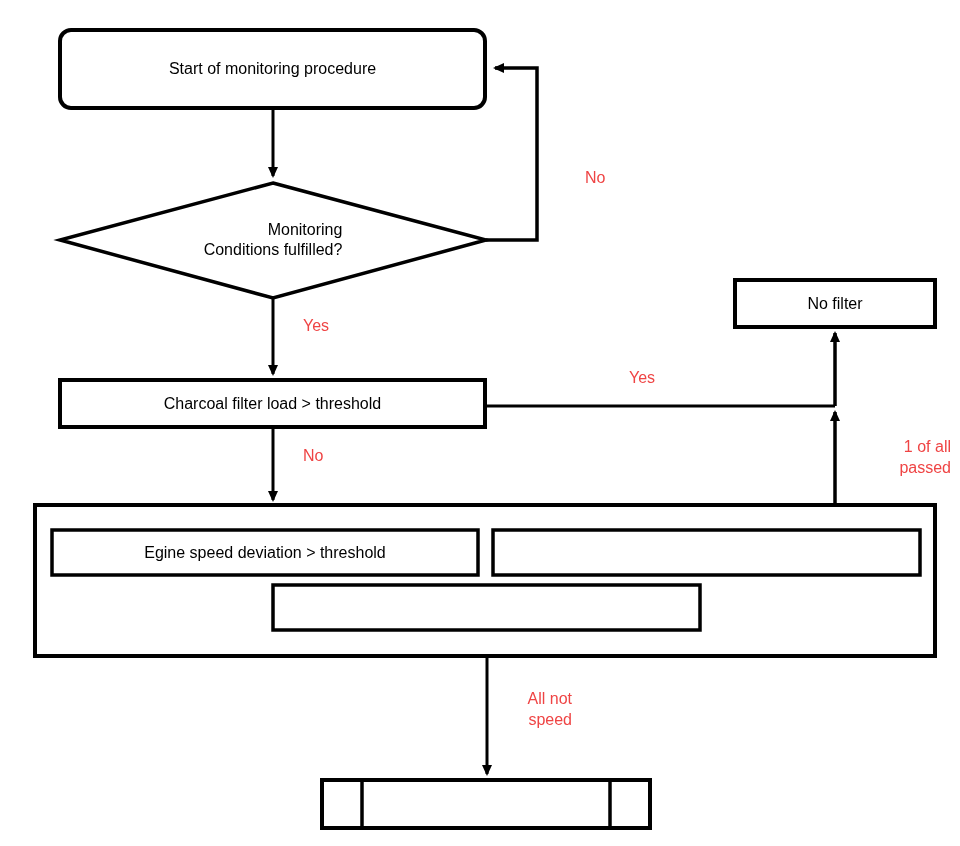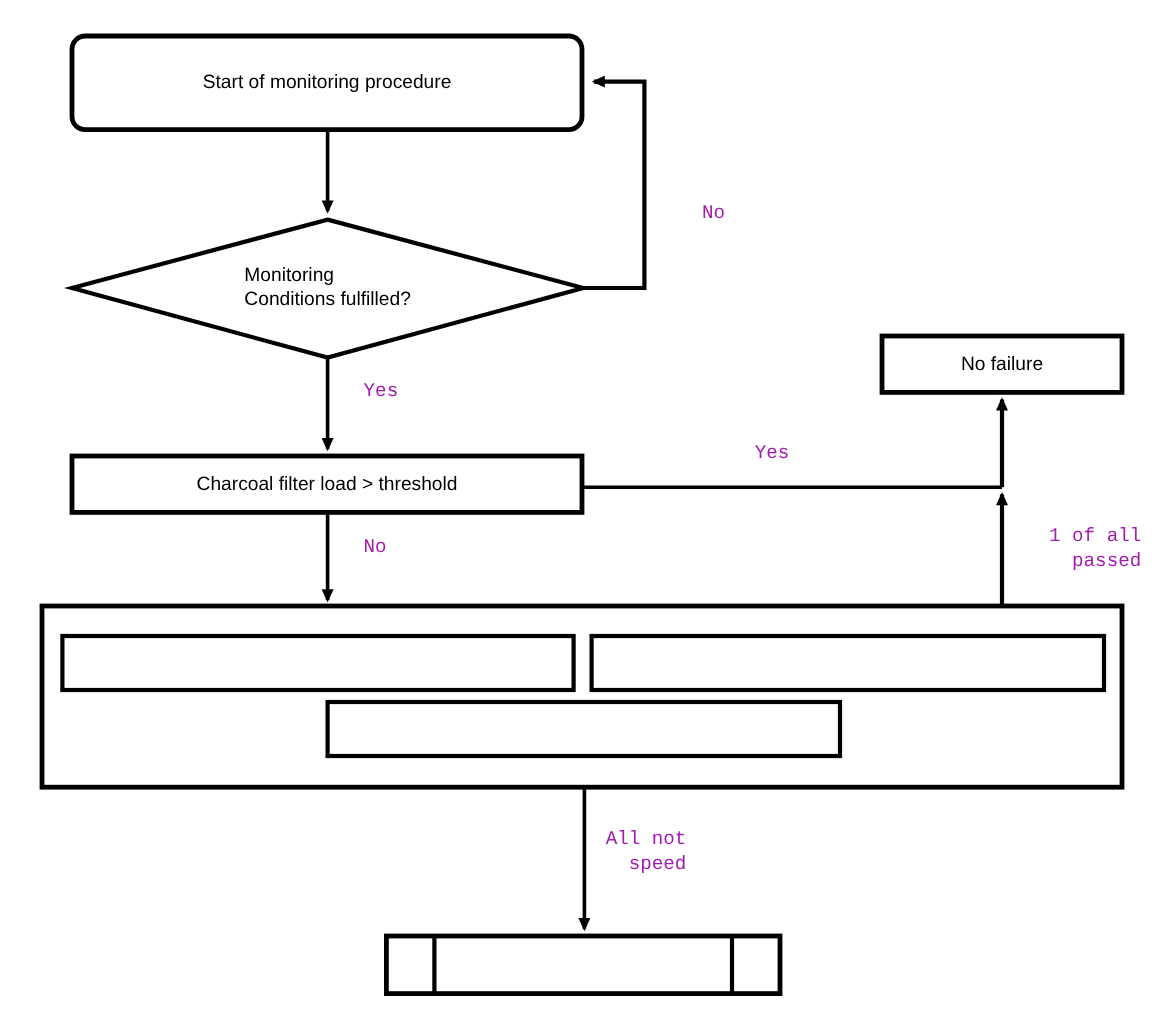--- a/index.html
+++ b/index.html
@@ -20,32 +20,32 @@
     left: 0;
     top: 0;
     width: 960px;
     height: 846px;
   }
   .node-text {
     position: absolute;
     display: flex;
     align-items: center;
     justify-content: center;
-    text-align: left;
+    text-align: right;
     color: #000000;
     font-family: "Liberation Sans", sans-serif;
     font-size: 16px;
     line-height: 1.25;
     white-space: pre;
     pointer-events: none;
   }
   .edge-label {
     position: absolute;
-    color: #a21caf;
-    font-family: Liberation Mono, monospace;
+    color: #ef4444;
+    font-family: Liberation Sans, sans-serif;
     font-size: 16px;
     line-height: 1.3;
     white-space: pre;
   }
   .edge-label.right-align {
     text-align: right;
   }
   .edge-label.left-align {
     text-align: left;
   }
@@ -104,22 +104,23 @@
     <line x1="610" y1="780" x2="610" y2="828" stroke="#000000" stroke-width="3.5"></line>
   </svg>
 
   <div class="node-text" style="left:60px; top:30px; width:425px; height:78px;">Start of monitoring procedure</div>
 
   <div class="node-text" style="left:133px; top:212px; width:280px; height:56px;">Monitoring
 Conditions fulfilled?</div>
 
   <div class="node-text" style="left:60px; top:380px; width:425px; height:47px;">Charcoal filter load &gt; threshold</div>
 
-  <div class="node-text" style="left:735px; top:280px; width:200px; height:47px;">No failure</div>
+  <div class="node-text" style="left:735px; top:280px; width:200px; height:47px;">No filter</div>
 
+  <div class="node-text" style="left:52px; top:530px; width:426px; height:45px;">Egine speed deviation &gt; threshold</div>
 
 
 
 
   <div class="edge-label left-align" style="left:585px; top:168px;">No</div>
 
   <div class="edge-label left-align" style="left:303px; top:316px;">Yes</div>
 
   <div class="edge-label left-align" style="left:629px; top:368px;">Yes</div>
 

